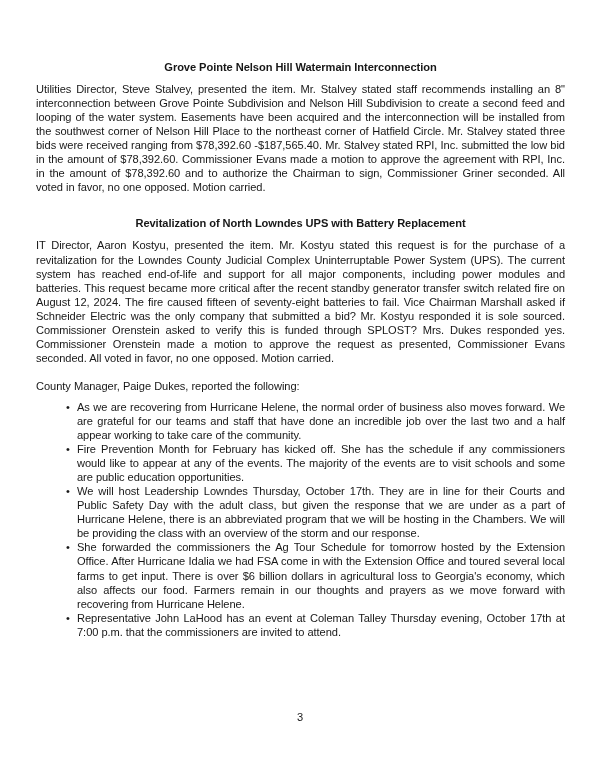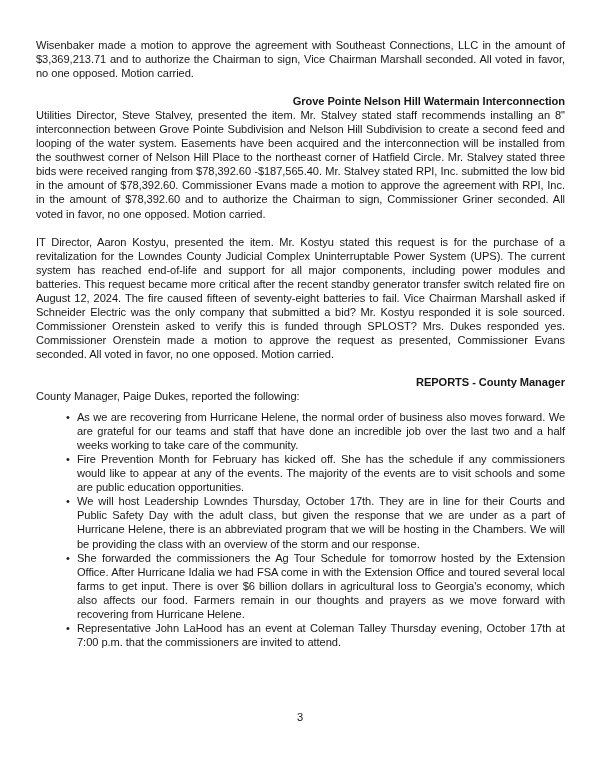--- a/index.html
+++ b/index.html
@@ -28,22 +28,22 @@
     text-align: justify;
     text-justify: inter-word;
     margin: 0;
     letter-spacing: -0.005em;
     word-spacing: 0.01em;
   }
   .heading {
     font-size: 11.1px;
     line-height: 14.05px;
     font-weight: bold;
-    margin: 0;
-    text-align: right;
+    margin: 8px;
+    text-align: center;
     letter-spacing: -0.005em;
   }
   .gap {
     height: 14px;
   }
   .gap-small {
     height: 7px;
   }
   .bullet-list {
     margin: 0;
@@ -77,42 +77,41 @@
     text-align: center;
     font-size: 11.1px;
     line-height: 14px;
   }
 </style>
 </head>
 <body>
 
 <div class="page">
 
-  <p class="body-text">Wisenbaker made a motion to approve the agreement with Southeast Connections, LLC in the amount of $3,369,213.71 and to authorize the Chairman to sign, Vice Chairman Marshall seconded.  All voted in favor, no one opposed.  Motion carried.</p>
 
   <div class="gap"></div>
 
   <h2 class="heading">Grove Pointe Nelson Hill Watermain Interconnection</h2>
   <p class="body-text">Utilities Director, Steve Stalvey, presented the item.  Mr. Stalvey stated staff recommends installing an 8" interconnection between Grove Pointe Subdivision and Nelson Hill Subdivision to create a second feed and looping of the water system.  Easements have been acquired and the interconnection will be installed from the southwest corner of Nelson Hill Place to the northeast corner of Hatfield Circle.  Mr. Stalvey stated three bids were received ranging from $78,392.60 -$187,565.40.  Mr. Stalvey stated RPI, Inc. submitted the low bid in the amount of $78,392.60.  Commissioner Evans made a motion to approve the agreement with RPI, Inc. in the amount of $78,392.60 and to authorize the Chairman to sign, Commissioner Griner seconded.  All voted in favor, no one opposed.  Motion carried.</p>
 
   <div class="gap"></div>
 
+  <h2 class="heading">Revitalization of North Lowndes UPS with Battery Replacement</h2>
   <p class="body-text">IT Director, Aaron Kostyu, presented the item.  Mr. Kostyu stated this request is for the purchase of a revitalization for the Lowndes County Judicial Complex Uninterruptable Power System (UPS).  The current system has reached end-of-life and support for all major components, including power modules and batteries.  This request became more critical after the recent standby generator transfer switch related fire on August 12, 2024.  The fire caused fifteen of seventy-eight batteries to fail.  Vice Chairman Marshall asked if Schneider Electric was the only company that submitted a bid?  Mr. Kostyu responded it is sole sourced.  Commissioner Orenstein asked to verify this is funded through SPLOST?  Mrs. Dukes responded yes.  Commissioner Orenstein made a motion to approve the request as presented, Commissioner Evans seconded.  All voted in favor, no one opposed.  Motion carried.</p>
 
   <div class="gap"></div>
 
-  <h2 class="heading">REPORTS - County Manager</h2>
   <p class="body-text">County Manager, Paige Dukes, reported the following:</p>
 
   <div class="gap-small"></div>
 
   <ul class="bullet-list">
     <li class="bullet-item">
       <span class="dot">•</span>
-      <span class="btext">As we are recovering from Hurricane Helene, the normal order of business also moves forward. We are grateful for our teams and staff that have done an incredible job over the last two and a half weeks working to take care of the community.</span>
+      <span class="btext">As we are recovering from Hurricane Helene, the normal order of business also moves forward. We are grateful for our teams and staff that have done an incredible job over the last two and a half appear working to take care of the community.</span>
     </li>
     <li class="bullet-item">
       <span class="dot">•</span>
       <span class="btext">Fire Prevention Month for February has kicked off. She has the schedule if any commissioners would like to appear at any of the events. The majority of the events are to visit schools and some are public education opportunities.</span>
     </li>
     <li class="bullet-item">
       <span class="dot">•</span>
       <span class="btext">We will host Leadership Lowndes Thursday, October 17th. They are in line for their Courts and Public Safety Day with the adult class, but given the response that we are under as a part of Hurricane Helene, there is an abbreviated program that we will be hosting in the Chambers. We will be providing the class with an overview of the storm and our response.</span>
     </li>
     <li class="bullet-item">

